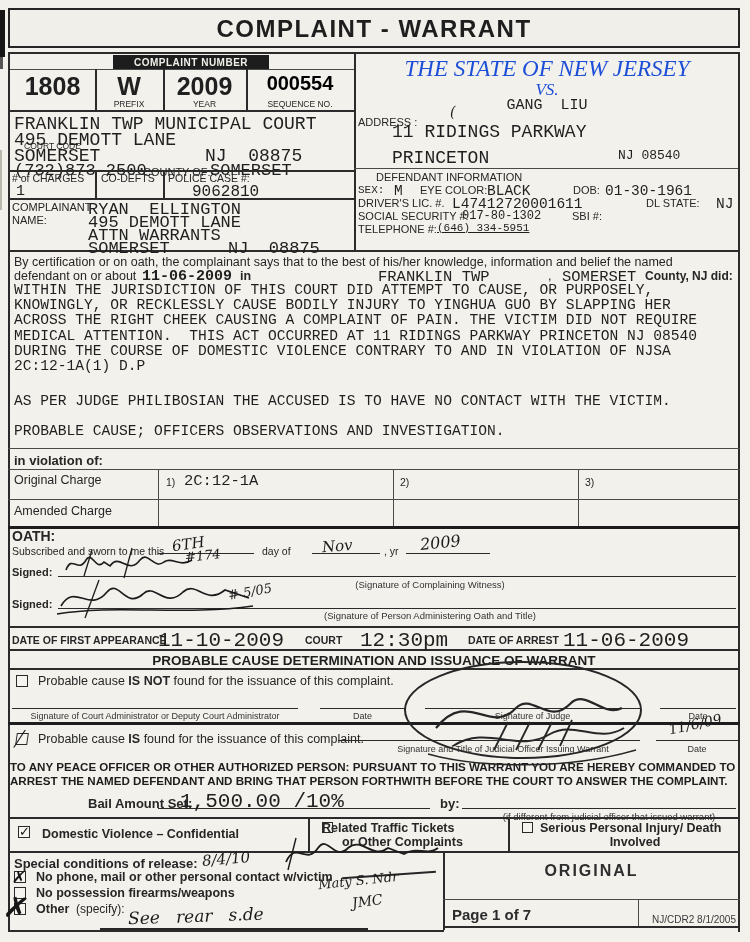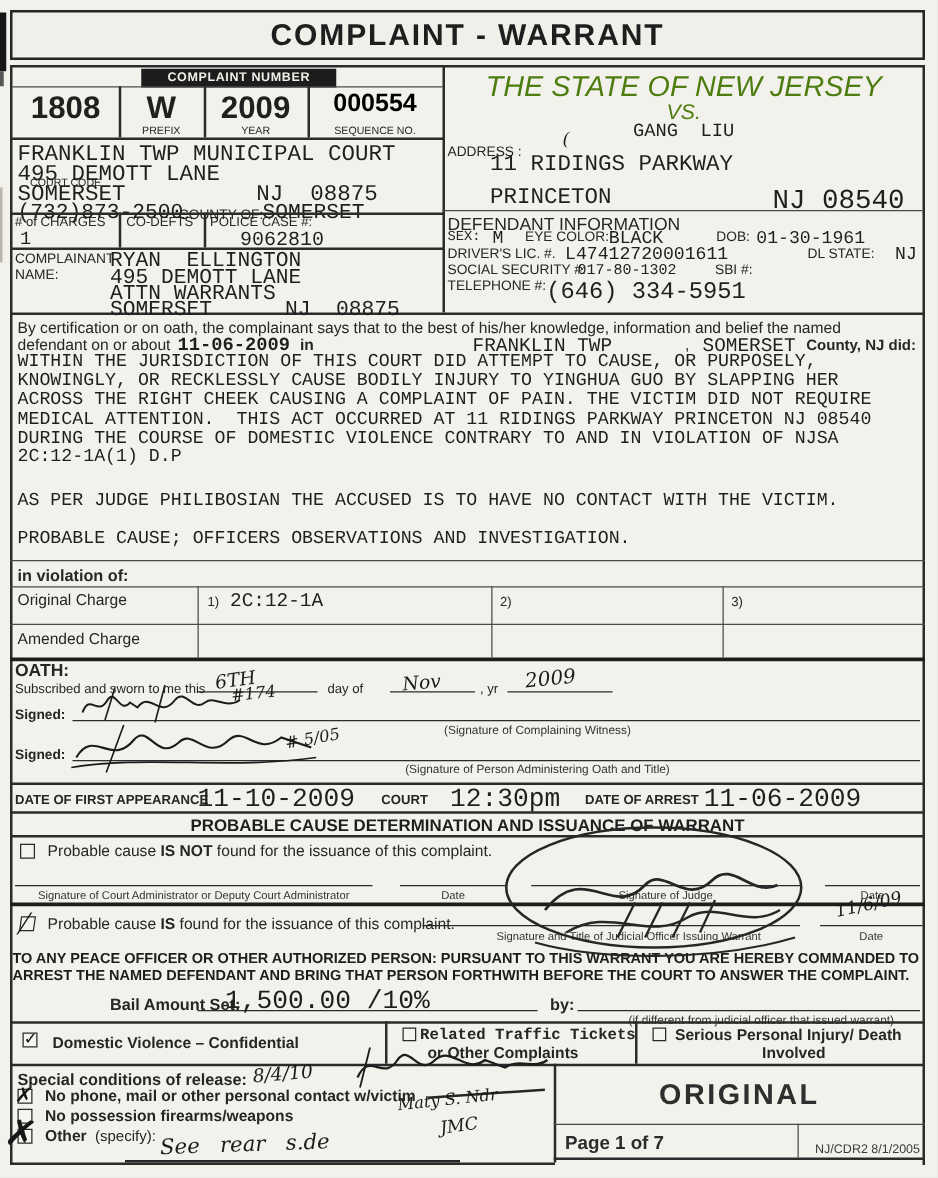--- a/index.html
+++ b/index.html
@@ -1,21 +1,21 @@
 <!DOCTYPE html>
 <html><head>
 <meta charset="utf-8">
 <style>
   * { margin:0; padding:0; box-sizing:border-box; }
   body { background:#d8d7d2; font-family:"Liberation Sans",sans-serif; }
   .page { position:relative; width:750px; height:942px; background:#f2f1ec; overflow:hidden; color:#222; }
   .abs { position:absolute; }
   .sans { font-family:"Liberation Sans",sans-serif; color:#262626; }
   .mono { font-family:"Liberation Mono","DejaVu Sans Mono",monospace; color:#1f1f1f; white-space:pre; }
-  .serifit { font-family:Liberation Sans, sans-serif; font-style:italic; color:#4d7c0f; }
+  .serifit { font-family:Liberation Serif, serif; font-style:italic; color:#1d4ed8; }
   .hw { font-family:"DejaVu Serif",serif; font-style:italic; color:#1b1b1b; white-space:pre; }
   .b { font-weight:bold; }
   .ctr { text-align:center; }
   .hl { position:absolute; background:#2b2b2b; height:2px; }
   .hl1 { position:absolute; background:#4a4a4a; height:1px; }
   .hl3 { position:absolute; background:#1d1d1d; height:3px; }
   .vl { position:absolute; background:#2b2b2b; width:2px; }
   .vl1 { position:absolute; background:#4a4a4a; width:1px; }
   .useg { position:absolute; border-bottom:1.5px solid #2b2b2b; }
   .cb { position:absolute; width:12px; height:12px; border:1.6px solid #2a2a2a; background:#f5f4ef; }
@@ -89,39 +89,39 @@
   <div class="abs mono" style="left:88px;top:239px;font-size:17px;">SOMERSET</div>
   <div class="abs mono" style="left:228px;top:239px;font-size:17px;">NJ  08875</div>
 
   <div class="abs serifit ctr" style="left:354px;top:56px;width:386px;font-size:23px;">THE STATE OF NEW JERSEY</div>
   <div class="abs serifit ctr" style="left:354px;top:80px;width:386px;font-size:17px;">VS.</div>
   <div class="abs mono ctr" style="left:354px;top:97px;width:386px;font-size:15px;">GANG  LIU</div>
   <div class="abs sans" style="left:358px;top:116px;font-size:11px;">ADDRESS :</div>
   <div class="abs hw" style="left:450px;top:104px;font-size:14px;">(</div>
   <div class="abs mono" style="left:392px;top:122px;font-size:18px;">11 RIDINGS PARKWAY</div>
   <div class="abs mono" style="left:392px;top:148px;font-size:18px;">PRINCETON</div>
-  <div class="abs mono" style="left:618px;top:148px;font-size:22px;">NJ 08540</div>
+  <div class="abs mono" style="left:618px;top:148px;font-size:13px;">NJ 08540</div>
 
   <div class="hl1" style="left:354px;top:168px;width:384px;"></div>
-  <div class="abs sans" style="left:358px;top:171px;font-size:14px;">DEFENDANT INFORMATION</div>
+  <div class="abs sans" style="left:376px;top:171px;font-size:11px;">DEFENDANT INFORMATION</div>
   <div class="abs sans" style="left:358px;top:184px;font-size:11px;font-family:Liberation Mono, monospace;">SEX:</div>
   <div class="abs mono" style="left:394px;top:183px;font-size:14.5px;">M</div>
   <div class="abs sans" style="left:420px;top:184px;font-size:11px;">EYE COLOR:</div>
   <div class="abs mono" style="left:487px;top:183px;font-size:14.5px;">BLACK</div>
   <div class="abs sans" style="left:573px;top:184px;font-size:11px;">DOB:</div>
   <div class="abs mono" style="left:605px;top:183px;font-size:14.5px;">01-30-1961</div>
   <div class="abs sans" style="left:358px;top:197px;font-size:11px;">DRIVER'S LIC. #.</div>
   <div class="abs mono" style="left:452px;top:196px;font-size:14.5px;">L47412720001611</div>
   <div class="abs sans" style="left:646px;top:197px;font-size:11px;">DL STATE:</div>
   <div class="abs mono" style="left:716px;top:196px;font-size:14.5px;">NJ</div>
   <div class="abs sans" style="left:358px;top:210px;font-size:11px;">SOCIAL SECURITY #:</div>
   <div class="abs mono" style="left:462px;top:209px;font-size:12px;">017-80-1302</div>
   <div class="abs sans" style="left:572px;top:210px;font-size:11px;">SBI #:</div>
   <div class="abs sans" style="left:358px;top:223px;font-size:11px;">TELEPHONE #:</div>
-  <div class="abs mono" style="left:437px;top:222px;font-size:19px;">(646) 334-5951</div>
+  <div class="abs mono" style="left:437px;top:222px;font-size:11px;text-decoration:underline;">(646) 334-5951</div>
 
   <div class="abs sans" style="left:14px;top:255px;font-size:12.5px;">By certification or on oath, the complainant says that to the best of his/her knowledge, information and belief the named</div>
   <div class="abs sans" style="left:14px;top:269px;font-size:12.5px;">defendant on or about</div>
   <div class="abs mono b" style="left:142px;top:268px;font-size:15px;">11-06-2009</div>
   <div class="abs sans b" style="left:240px;top:269px;font-size:12.5px;">in</div>
   <div class="abs mono" style="left:378px;top:268px;font-size:15.5px;">FRANKLIN TWP</div>
   <div class="abs sans" style="left:548px;top:269px;font-size:12.5px;">,</div>
   <div class="abs mono" style="left:562px;top:268px;font-size:15.5px;">SOMERSET</div>
   <div class="abs sans b" style="left:645px;top:269px;font-size:12px;">County, NJ did:</div>
 
@@ -232,21 +232,21 @@
 
   <div class="hl" style="left:8px;top:817px;width:732px;"></div>
   <div class="hl" style="left:8px;top:851px;width:732px;"></div>
   <div class="vl" style="left:308px;top:817px;height:34px;"></div>
   <div class="vl" style="left:508px;top:817px;height:34px;"></div>
   <div class="cb" style="left:18px;top:826px;">
     <span class="cbmark" style="left:0;top:-3px;font-size:13px;">✓</span>
   </div>
   <div class="abs sans b" style="left:42px;top:827px;font-size:12.5px;">Domestic Violence – Confidential</div>
   <div class="cb" style="left:322px;top:822px;width:11px;height:11px;"></div>
-  <div class="abs sans b" style="left:336px;top:821px;font-size:12.5px;font-family:Liberation Mono, monospace;">Related Traffic Tickets</div>
+  <div class="abs sans b" style="left:322px;top:821px;font-size:12.5px;">Related Traffic Tickets</div>
   <div class="abs sans b" style="left:342px;top:835px;font-size:12.5px;">or Other Complaints</div>
   <div class="cb" style="left:522px;top:822px;width:11px;height:11px;"></div>
   <div class="abs sans b" style="left:540px;top:821px;font-size:12.5px;">Serious Personal Injury/ Death</div>
   <div class="abs sans b ctr" style="left:540px;top:835px;width:190px;font-size:12.5px;">Involved</div>
 
   <div class="vl" style="left:443px;top:851px;height:79px;"></div>
   <div class="abs sans b" style="left:14px;top:856px;font-size:13px;">Special conditions of release:</div>
   <div class="abs hw" style="left:202px;top:850px;font-size:15px;transform:rotate(-5deg);">8/4/10</div>
   <svg class="abs" style="left:282px;top:836px;z-index:3;" width="160" height="36" viewBox="0 0 160 36">
     <path d="M4 26 C14 4 24 30 36 12 C46 -2 52 26 66 12 C80 0 90 24 106 12 L122 18 C134 10 146 20 156 12" stroke="#1c1c1c" stroke-width="1.8" fill="none"></path>
@@ -261,19 +261,19 @@
   <div class="abs sans b" style="left:36px;top:886px;font-size:12.5px;">No possession firearms/weapons</div>
   <div class="cb" style="left:14px;top:903px;"></div>
   <span class="cbmark abs" style="left:4px;top:890px;font-size:30px;transform:rotate(10deg);z-index:2;">✗</span>
   <div class="abs sans b" style="left:36px;top:902px;font-size:12.5px;">Other</div>
   <div class="abs sans" style="left:76px;top:902px;font-size:12px;">(specify):</div>
   <div class="abs hw" style="left:128px;top:906px;font-size:17px;transform:rotate(-2deg);">See   rear   s.de</div>
   <div class="abs" style="left:100px;top:928px;width:268px;height:2px;background:#262626;"></div>
   <div class="abs hw" style="left:318px;top:873px;font-size:13px;transform:rotate(-6deg);z-index:3;">Maty S. Ndr</div>
   <div class="abs hw" style="left:352px;top:893px;font-size:14px;transform:rotate(-8deg);z-index:3;">JMC</div>
 
-  <div class="abs sans b ctr" style="left:443px;top:862px;width:297px;font-size:23px;letter-spacing:2px;color:#2e2e2e;">ORIGINAL</div>
+  <div class="abs sans b ctr" style="left:443px;top:862px;width:297px;font-size:16px;letter-spacing:2px;color:#2e2e2e;">ORIGINAL</div>
   <div class="hl1" style="left:443px;top:899px;width:297px;"></div>
   <div class="vl1" style="left:638px;top:899px;height:27px;"></div>
   <div class="abs sans b" style="left:452px;top:906px;font-size:15px;color:#2c2c2c;">Page 1 of 7</div>
   <div class="abs sans" style="left:600px;top:914px;width:136px;font-size:10px;text-align:right;color:#3a3a3a;">NJ/CDR2 8/1/2005</div>
 
 </div>
 
 </body></html>

